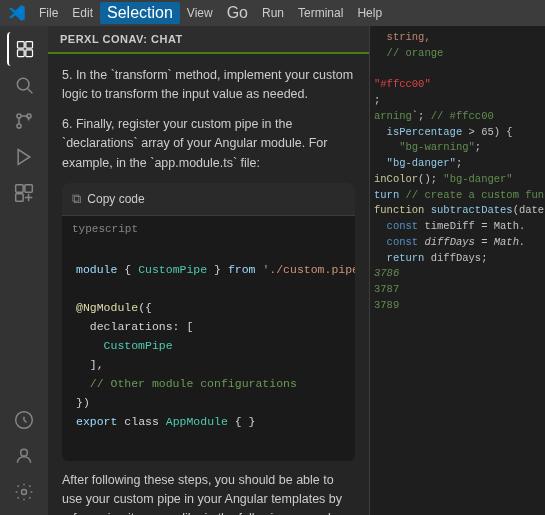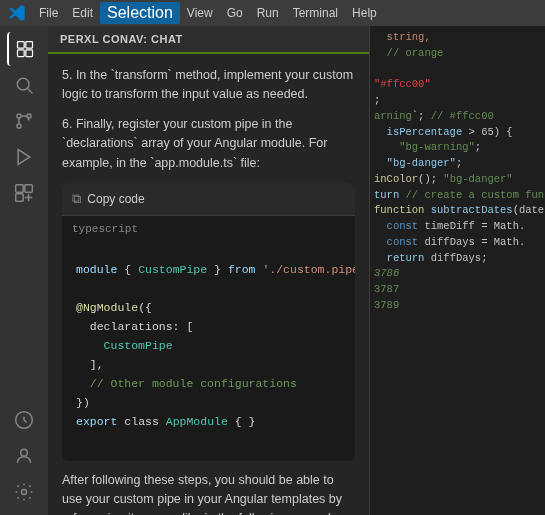--- a/index.html
+++ b/index.html
@@ -29,21 +29,21 @@
 
   <div style="width: 22px; height: 22px; margin-right: 4px; display:flex; align-items:center; justify-content:center;">
     <svg viewBox="0 0 100 100" width="18" height="18">
       <path d="M74.7 5.9L40.4 37.1 17.2 19.2 5.9 25.5l27.1 24.5L5.9 74.5l11.3 6.3 23.2-17.9 34.3 31.2 18.3-8.9V14.8L74.7 5.9z" fill="#007ACC"></path>
     </svg>
   </div>
   <div class="menu-item" style="padding:2px 7px;color:#cccccc;font-size:12px;cursor:pointer;">File</div>
   <div class="menu-item" style="padding:2px 7px;color:#cccccc;font-size:12px;cursor:pointer;">Edit</div>
   <div class="menu-item" style="padding:2px 7px;color:#cccccc;font-size:16px;cursor:pointer;background:#0e639c;color:#fff;">Selection</div>
   <div class="menu-item" style="padding:2px 7px;color:#cccccc;font-size:12px;cursor:pointer;">View</div>
-  <div class="menu-item" style="padding:2px 7px;color:#cccccc;font-size:12px;cursor:pointer;">Go</div>
+  <div class="menu-item" style="padding:2px 7px;color:#cccccc;font-size:16px;cursor:pointer;">Go</div>
   <div class="menu-item" style="padding:2px 7px;color:#cccccc;font-size:12px;cursor:pointer;">Run</div>
   <div class="menu-item" style="padding:2px 7px;color:#cccccc;font-size:12px;cursor:pointer;">Terminal</div>
   <div class="menu-item" style="padding:2px 7px;color:#cccccc;font-size:12px;cursor:pointer;">Help</div>
 </div>
 
 <div style="margin-top: 26px; display: flex; flex-direction: row; width: 545px; height: 489px;">
 
   <div style="width:48px; background:#333333; display:flex; flex-direction:column; align-items:center; padding-top:6px; gap:2px; flex-shrink:0;">
 
     <div style="width:34px;height:34px;display:flex;align-items:center;justify-content:center;color:#ffffff;cursor:pointer;border-radius:4px;border-left:2px solid #ffffff;">
@@ -160,21 +160,21 @@
       <span class="editor-code-line"><span style="color:#d4d4d4;">    </span><span style="color:#6a9955;">"bg-warning"</span><span style="color:#d4d4d4;">;</span></span>
       <span class="editor-code-line"></span>
       <span class="editor-code-line"><span style="color:#d4d4d4;">  </span><span style="color:#9cdcfe;">"bg-danger"</span><span style="color:#d4d4d4;">;</span></span>
       <span class="editor-code-line"></span>
       <span class="editor-code-line"></span>
       <span class="editor-code-line"></span>
       <span class="editor-code-line"><span style="color:#dcdcaa;">inColor</span><span style="color:#d4d4d4;">(); </span><span style="color:#6a9955;">"bg-danger"</span></span>
       <span class="editor-code-line"><span style="color:#9cdcfe;">turn</span><span style="color:#d4d4d4;"> </span><span style="color:#6a9955;">// create a custom function t</span></span>
       <span class="editor-code-line"><span style="color:#dcdcaa;">function</span><span style="color:#d4d4d4;"> </span><span style="color:#9cdcfe;">subtractDates</span><span style="color:#d4d4d4;">(date)</span></span>
       <span class="editor-code-line"><span style="color:#d4d4d4;">  </span><span style="color:#569cd6;">const</span><span style="color:#d4d4d4;"> timeDiff = Math.</span></span>
-      <span class="editor-code-line"><span style="color:#d4d4d4;">  </span><span style="color:#569cd6;">const</span><span style="color:#d4d4d4;"> diffDays = Math.</span></span>
+      <span class="editor-code-line"><span style="color:#d4d4d4;">  </span><span style="color:#569cd6;">const</span><span style="color:#d4d4d4;font-style:italic;"> diffDays = Math.</span></span>
       <span class="editor-code-line"></span>
       <span class="editor-code-line"><span style="color:#9cdcfe;">  return</span><span style="color:#d4d4d4;"> diffDays;</span></span>
       <span class="editor-code-line"></span>
       <span class="editor-code-line"></span>
       <span class="editor-code-line" style="color:#6a9955;font-style:italic;">3786</span>
       <span class="editor-code-line" style="color:#6a9955;">3787</span>
       <span class="editor-code-line" style="color:#6a9955;">3789</span>
     </div>
   </div>
 </div>

